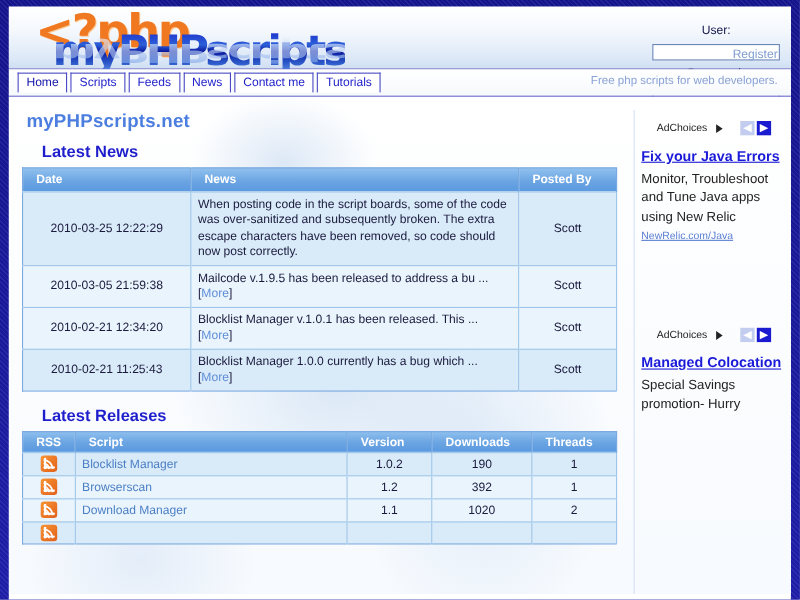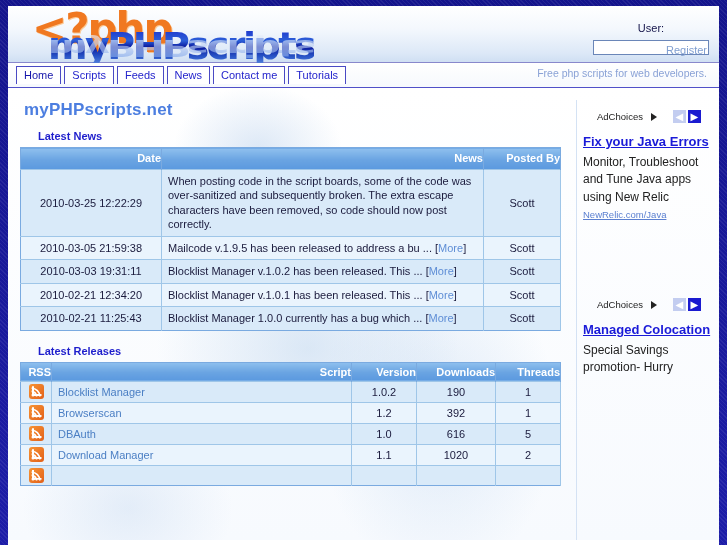--- a/index.html
+++ b/index.html
@@ -103,38 +103,38 @@
       radial-gradient(170px 230px at 430px 330px, rgba(185,210,238,.40), rgba(255,255,255,0) 70%),
       radial-gradient(150px 120px at 120px 420px, rgba(180,205,235,.30), rgba(255,255,255,0) 70%),
       linear-gradient(to bottom,#ffffff,#f7fafe);
   }
   .site-title{
     position:absolute;left:16px;top:12px;
     font-size:17px;font-weight:bold;color:#4c7ee0;
     letter-spacing:.2px;
   }
   .section-h{
-    font-size:11px;font-weight:bold;color:#1e1ecc;
+    font-size:15px;font-weight:bold;color:#1e1ecc;
     margin:0 0 5px 18px;
   }
   .left-col{position:absolute;left:12px;top:42px;width:545px;}
   .right-col{position:absolute;left:575px;top:22px;width:128px;}
   .rule{
     position:absolute;left:568px;top:12px;width:1px;height:440px;background:#d4e2f4;
   }
   table.grid{
     width:541px;border-collapse:collapse;
     border:1px solid #7aaae0;
     font-size:11px;color:#1a1a3c;
   }
   table.grid th{
     background:linear-gradient(to bottom,#8fc0ee 0%,#6aa4e2 55%,#5b99df 100%);
     color:#ffffff;font-size:11px;font-weight:bold;
-    padding:3px 0;border-right:1px solid #7aaae0;
-    text-align:right;
+    padding:3px 12px;border-right:1px solid #7aaae0;
+    text-align:left;
   }
   table.grid td{
     border-right:1px solid #9fc6e8;
     border-top:1px solid #9fc6e8;
     padding:4px 6px;vertical-align:middle;
   }
   table.grid tr.r0 td{background:#d9eaf9;}
   table.grid tr.r1 td{background:#eaf4fd;}
   .c-date{width:128px;text-align:center;white-space:nowrap;}
   .c-news{text-align:left;line-height:1.32;}
@@ -252,25 +252,20 @@
           </thead>
           <tbody>
             <tr class="r0">
               <td class="c-date">2010-03-25 12:22:29</td>
               <td class="c-news"><span>When posting code in the script boards, some of the code was over-sanitized and subsequently broken. The extra escape characters have been removed, so code should now post correctly.</span></td>
               <td class="c-by">Scott</td>
             </tr>
             <tr class="r1">
               <td class="c-date">2010-03-05 21:59:38</td>
               <td class="c-news"><span>Mailcode v.1.9.5 has been released to address a bu ...</span> <span class="brk">[</span><a class="more" href="#">More</a><span class="brk">]</span></td>
-              <td class="c-by">Scott</td>
-            </tr>
-            <tr class="r0">
-              <td class="c-date">2010-03-03 19:31:11</td>
-              <td class="c-news"><span>Blocklist Manager v.1.0.2 has been released. This ...</span> <span class="brk">[</span><a class="more" href="#">More</a><span class="brk">]</span></td>
               <td class="c-by">Scott</td>
             </tr>
             <tr class="r1">
               <td class="c-date">2010-02-21 12:34:20</td>
               <td class="c-news"><span>Blocklist Manager v.1.0.1 has been released. This ...</span> <span class="brk">[</span><a class="more" href="#">More</a><span class="brk">]</span></td>
               <td class="c-by">Scott</td>
             </tr>
             <tr class="r0">
               <td class="c-date">2010-02-21 11:25:43</td>
               <td class="c-news"><span>Blocklist Manager 1.0.0 currently has a bug which ...</span> <span class="brk">[</span><a class="more" href="#">More</a><span class="brk">]</span></td>
@@ -315,35 +310,20 @@
                     <path d="M0.6 5.4a5 5 0 0 1 5 5" fill="none" stroke="#fff" stroke-width="1.6"></path>
                     <path d="M0.6 2.2a8.2 8.2 0 0 1 8.2 8.2" fill="none" stroke="#fff" stroke-width="1.6"></path>
                   </svg>
                 </span>
               </td>
               <td class="c-script"><a href="#">Browserscan</a></td>
               <td class="c-ver">1.2</td>
               <td class="c-dl">392</td>
               <td class="c-th">1</td>
             </tr>
-            <tr class="r0">
-              <td class="c-rss">
-                <span class="rssicon">
-                  <svg class="rssarc" width="11" height="11" viewBox="0 0 11 11">
-                    <circle cx="2" cy="9" r="1.5" fill="#fff"></circle>
-                    <path d="M0.6 5.4a5 5 0 0 1 5 5" fill="none" stroke="#fff" stroke-width="1.6"></path>
-                    <path d="M0.6 2.2a8.2 8.2 0 0 1 8.2 8.2" fill="none" stroke="#fff" stroke-width="1.6"></path>
-                  </svg>
-                </span>
-              </td>
-              <td class="c-script"><a href="#">DBAuth</a></td>
-              <td class="c-ver">1.0</td>
-              <td class="c-dl">616</td>
-              <td class="c-th">5</td>
-            </tr>
             <tr class="r1">
               <td class="c-rss">
                 <span class="rssicon">
                   <svg class="rssarc" width="11" height="11" viewBox="0 0 11 11">
                     <circle cx="2" cy="9" r="1.5" fill="#fff"></circle>
                     <path d="M0.6 5.4a5 5 0 0 1 5 5" fill="none" stroke="#fff" stroke-width="1.6"></path>
                     <path d="M0.6 2.2a8.2 8.2 0 0 1 8.2 8.2" fill="none" stroke="#fff" stroke-width="1.6"></path>
                   </svg>
                 </span>
               </td>

